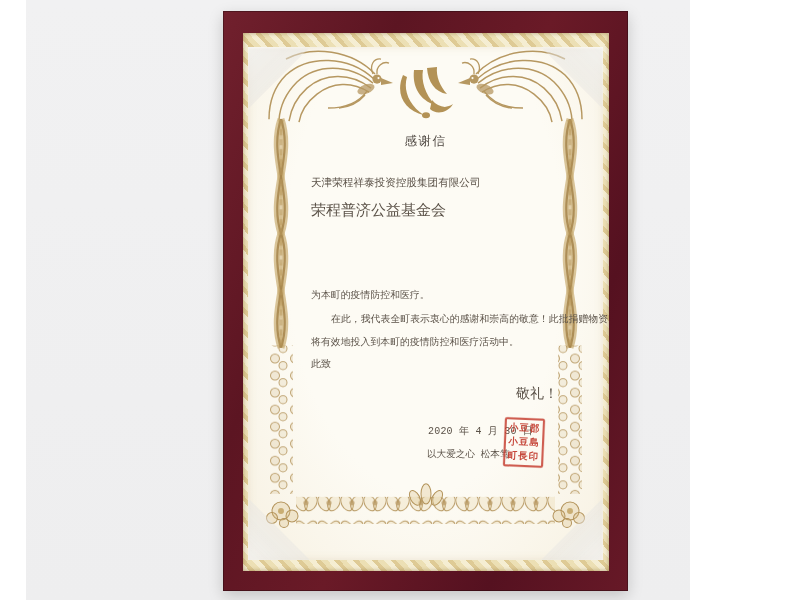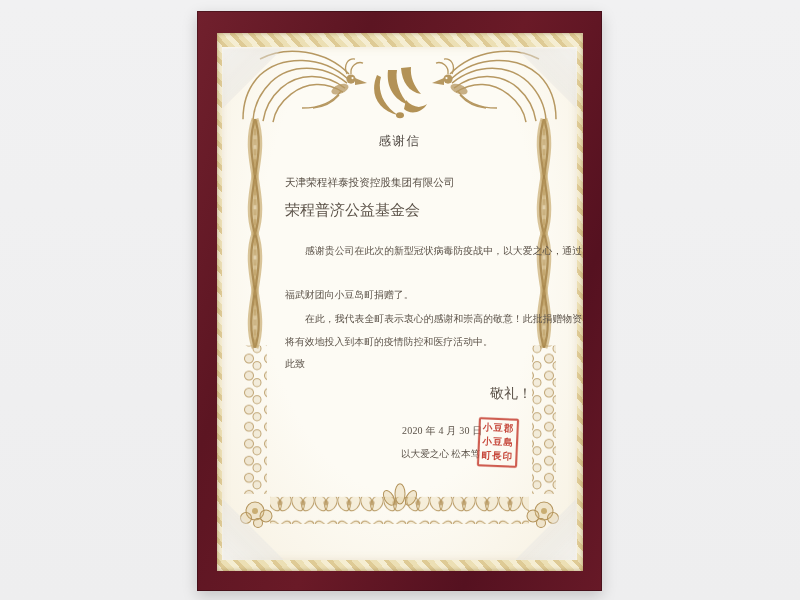--- a/index.html
+++ b/index.html
@@ -1,17 +1,17 @@
 <!DOCTYPE html>
 <html><head>
 <meta charset="utf-8">
 <style>
   html,body{margin:0;padding:0;}
-  .stage{position:relative;width:800px;height:600px;background:linear-gradient(180deg,#f1f1f2 0%,#eeeeef 100%);
-         overflow:hidden;font-family:Liberation Serif, serif;}
+  .stage{position:relative;width:664px;height:600px;background:linear-gradient(180deg,#f1f1f2 0%,#eeeeef 100%);
+         overflow:hidden;font-family:Liberation Mono, monospace;margin-left:26px;}
   .frame{position:absolute;left:197px;top:11px;width:405px;height:580px;
          background:linear-gradient(112deg,#71202d 0%,#5c1522 28%,#6a1a27 52%,#551120 78%,#671927 100%);
          box-shadow:0 5px 14px rgba(0,0,0,.18), inset 0 0 0 1px rgba(0,0,0,.28);}
   .mat{position:absolute;left:20px;top:22px;right:19px;bottom:20px;
        background:#e9dcae;
        background-image:repeating-linear-gradient(48deg,rgba(255,252,240,.55) 0 5px,rgba(198,162,92,.30) 5px 9px,rgba(240,228,189,.42) 9px 14px);
        box-shadow:inset 0 0 4px rgba(120,90,40,.55);}
   .paper{position:absolute;left:5px;top:14px;right:6px;bottom:11px;
          background:radial-gradient(ellipse at 50% 40%,#fdfbf4 55%,#f7f1e2 100%);
          box-shadow:inset 0 0 8px rgba(180,160,110,.22);}
@@ -132,22 +132,21 @@
             <path d="M1,-23 C2,-9 9,1 21,3 C14,-5 10,-14 11,-24 Z"></path>
             <path d="M6,9 C12,16 20,18 27,13 C22,22 10,24 4,18 Z"></path>
             <ellipse cx="0" cy="24" rx="4" ry="3"></ellipse>
           </g>
         </svg>
 
         <div class="txt title">感谢信</div>
         <div class="txt r1">天津荣程祥泰投资控股集团有限公司</div>
         <div class="txt r2">荣程普济公益基金会</div>
 
-        <div class="txt body b00">感谢贵公司在此次的新型冠状病毒防疫战中，以大爱之心，通过</div>
-        <div class="txt body b02">福武财团向小豆岛町捐赠了。</div>
+        <div class="txt body b02">为本町的疫情防控和医疗。</div>
         <div class="txt body b11">将有效地投入到本町的疫情防控和医疗活动中。</div>
         <div class="txt body b10">在此，我代表全町表示衷心的感谢和崇高的敬意！此批捐赠物资</div>
 
         <div class="txt cz">此致</div>
         <div class="txt jl">敬礼！</div>
         <div class="txt date">2020 年 4 月 30 日</div>
         <div class="txt sig">以大爱之心 松本笃</div>
 
         <div class="seal">
           <div>小豆郡</div>

